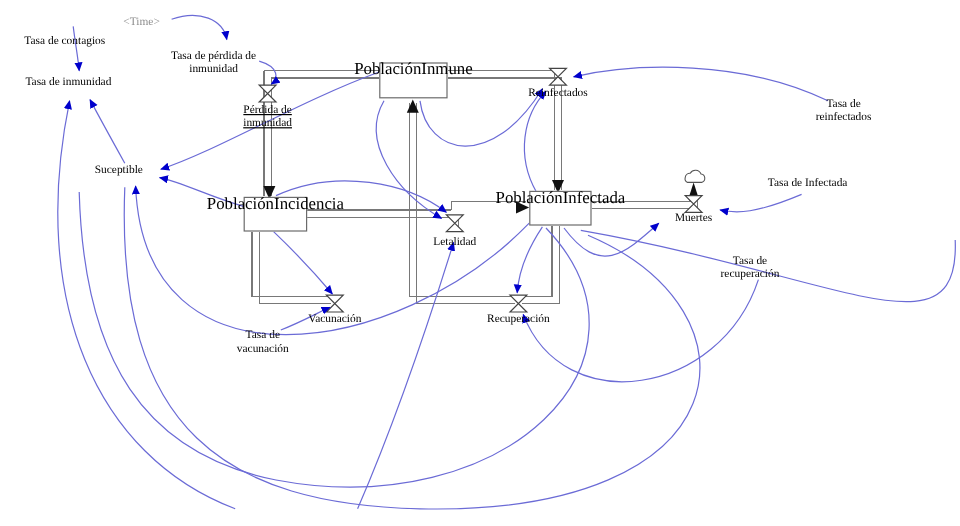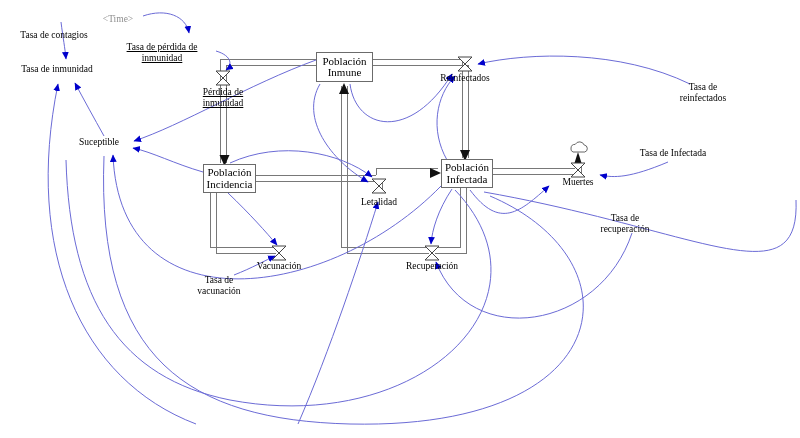--- a/index.html
+++ b/index.html
@@ -21,24 +21,23 @@
     top: 0;
     width: 800px;
     height: 438px;
   }
   .stock-box {
     position: absolute;
     border: 1px solid #6b6b6b;
     background: #ffffff;
     box-sizing: border-box;
     display: flex;
-    flex-direction: column;
-    align-items: center;
+    flex-direction: row;
     justify-content: center;
-    font-size: 11px;
+    font-size: 14px;
     line-height: 11.5px;
     color: #000000;
     text-align: center;
     z-index: 6;
   }
   .stock-box .ln { display: block; white-space: nowrap; }
   .var-label {
     position: absolute;
     font-size: 9.5px;
     line-height: 11px;
@@ -227,21 +226,21 @@
   </div>
 
   <div class="var-label" style="left:54px; top:14px; transform:translateX(-50%);margin-top:16px;">
     <span class="ln">Tasa de contagios</span>
   </div>
 
   <div class="var-label grey" style="left:118px; top:14px; transform:translateX(-50%);">
     <span class="ln">&lt;Time&gt;</span>
   </div>
 
-  <div class="var-label" style="left:162px; top:42px; transform:translateX(-50%);text-decoration:underline;">
+  <div class="var-label" style="left:178px; top:42px; transform:translateX(-50%);">
     <span class="ln">Tasa de pérdida de</span>
     <span class="ln">inmunidad</span>
   </div>
 
   <div class="var-label" style="left:57px; top:64px; transform:translateX(-50%);">
     <span class="ln">Tasa de inmunidad</span>
   </div>
 
   <div class="var-label" style="left:99px; top:137px; transform:translateX(-50%);">
     <span class="ln">Suceptible</span>

